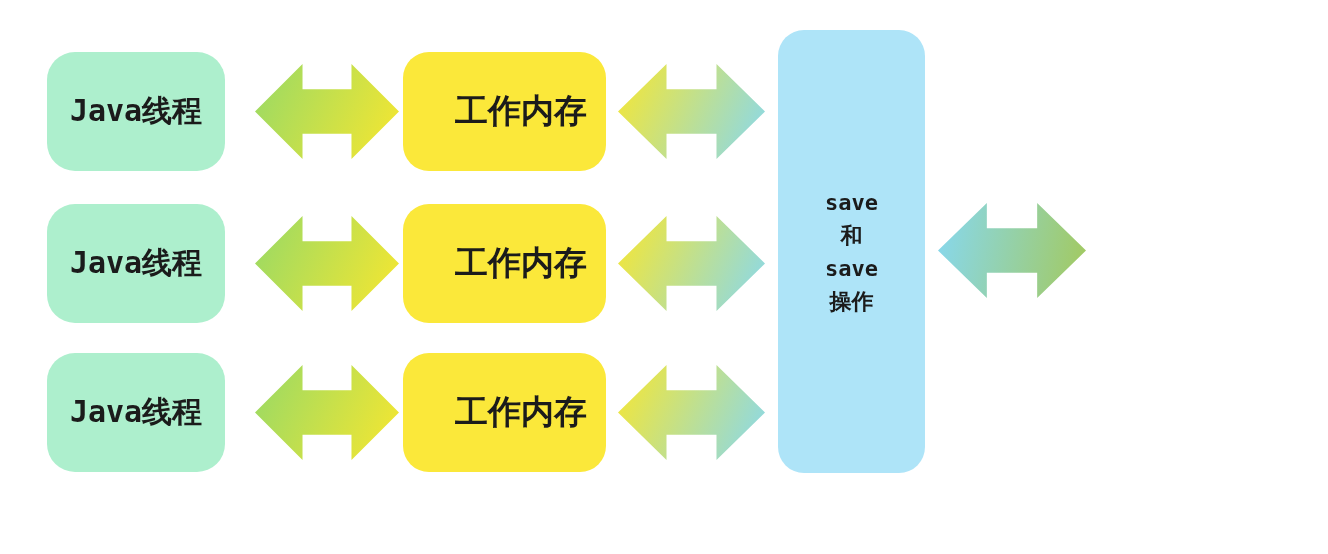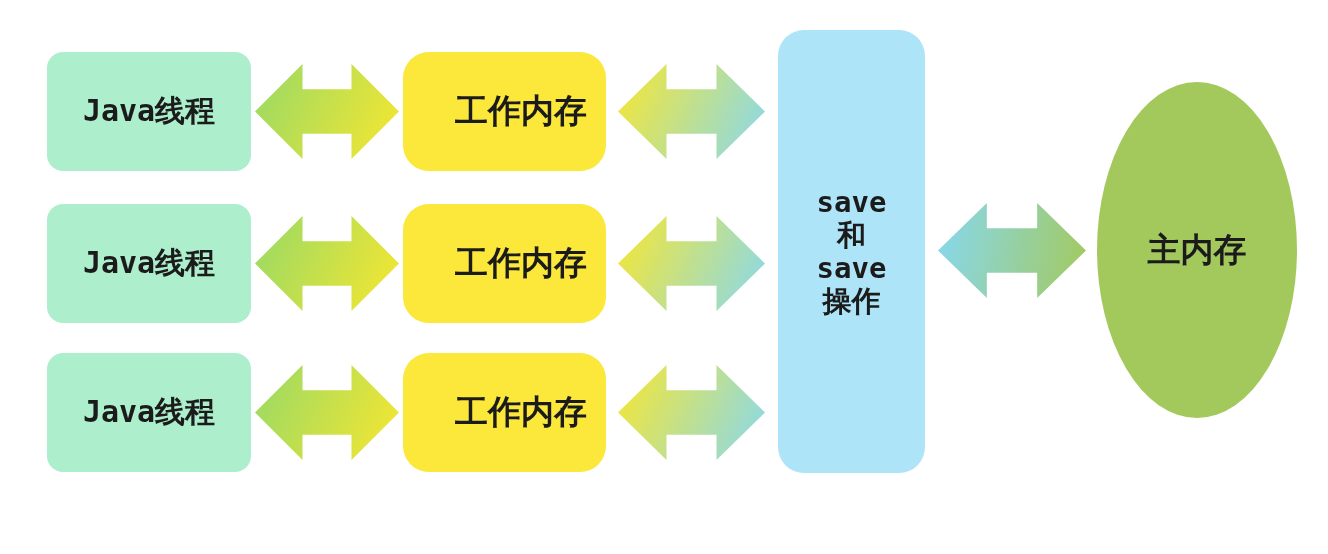--- a/index.html
+++ b/index.html
@@ -26,23 +26,23 @@
   .node {
     position: absolute;
     display: flex;
     align-items: center;
     justify-content: center;
     text-align: center;
   }
   
   .thread-box {
     left: 47px;
-    width: 204px;
+    width: 178px;
     height: 119px;
-    border-radius: 16px;
+    border-radius: 28px;
     background: var(--thread-box);
     font-family: "DejaVu Sans Mono", "Liberation Mono", monospace;
     font-weight: bold;
     font-size: 30px;
   }
   
   .work-box {
     left: 403px;
     width: 203px;
     height: 119px;
@@ -88,21 +88,21 @@
   .save-load-box {
     left: 778px;
     top: 30px;
     width: 147px;
     height: 443px;
     border-radius: 26px;
     background: var(--save-load-box);
     flex-direction: column;
     font-family: "DejaVu Sans Mono", "Liberation Mono", monospace;
     font-weight: bold;
-    font-size: 29px;
+    font-size: 22px;
     line-height: 33px;
   }
   
   .main-memory {
     left: 1097px;
     top: 82px;
     width: 200px;
     height: 336px;
     border-radius: 50%;
     background: var(--main-memory-ellipse);
@@ -133,15 +133,14 @@
 
   <div class="node save-load-box">
     <div>save</div>
     <div>和</div>
     <div>save</div>
     <div>操作</div>
   </div>
 
   <div class="arrow arrow-c"></div>
 
-  <div class="node main-memory">主内存</div>
 
 </div>
 
 </body></html>

